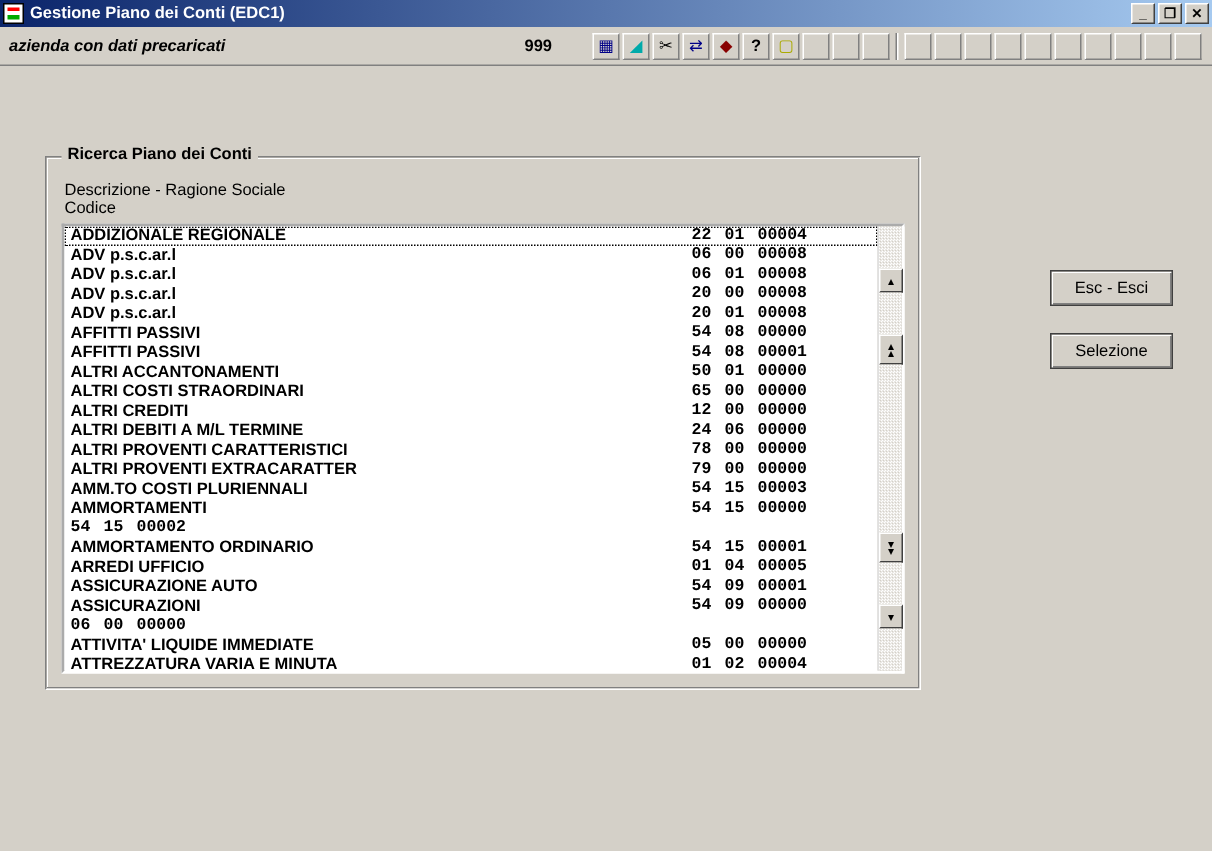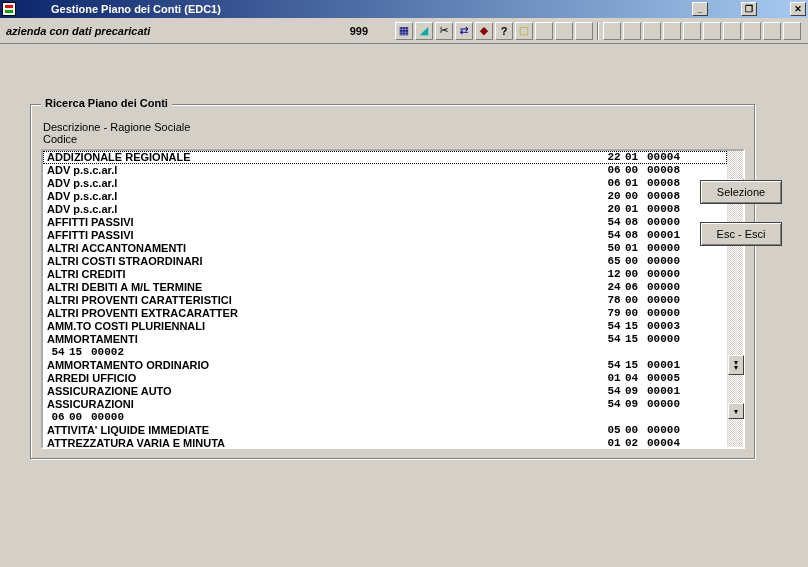--- a/index.html
+++ b/index.html
@@ -13,21 +13,20 @@
 }
 .titlebar {
   background: linear-gradient(to right, #0a246a, #a6caf0);
   color: #fff;
   height: 18px;
   display: flex;
   align-items: center;
   padding: 0 2px;
   font-weight: bold;
   font-size: 11px;
-  gap: 31px;
 }
 .titlebar .app-icon {
   width: 14px; height: 14px;
   background: #fff;
   border: 1px solid #000;
   margin-right: 4px;
   display: flex; align-items: center; justify-content: center;
 }
 .titlebar .app-icon::after {
   content: "";
@@ -84,21 +83,21 @@
 .workspace {
   padding: 60px 20px 20px 30px;
 }
 .groupbox {
   border: 1px solid #808080;
   border-right-color: #fff;
   border-bottom-color: #fff;
   box-shadow: inset -1px -1px 0 #808080, inset 1px 1px 0 #fff;
   position: relative;
   padding: 14px 10px 10px 10px;
-  width: 726px;
+  width: 584px;
 }
 .groupbox .legend {
   position: absolute;
   top: -8px; left: 10px;
   background: #d4d0c8;
   padding: 0 4px;
   font-weight: bold;
 }
 .col-headers {
   display: flex;
@@ -129,21 +128,21 @@
   padding: 0 4px;
   white-space: nowrap;
 }
 .row.selected {
   outline: 1px dotted #000;
   outline-offset: -1px;
   gap: 24px;
 }
 .row .desc { flex: 1; overflow: hidden; text-overflow: clip; }
 .row .code { width: 120px; text-align: left; font-family: "Courier New", monospace; letter-spacing: 0; }
-.row .code .cg { display: inline-block; width: 22px; text-align: center; }
+.row .code .cg { display: inline-block; width: 22px; }
 .row .code .cs { display: inline-block; width: 22px; }
 .row .code .cn { display: inline-block; }
 .vscroll {
   width: 16px;
   background: #d4d0c8;
   border-left: 1px solid #e0e0e0;
   display: flex;
   flex-direction: column;
 }
 .vscroll .sbtn {
@@ -328,15 +327,15 @@
         <div class="sbtn dbl">▾<br>▾</div>
         <div class="strack"></div>
         <div class="sbtn">▾</div>
         <div class="strack"></div>
       </div>
     </div>
   </div>
 </div>
 
 <div class="side-buttons">
+  <button class="win-button">Esc - Esci</button>
   <button class="win-button">Selezione</button>
-  <button class="win-button">Esc - Esci</button>
 </div>
 
 </body></html>

